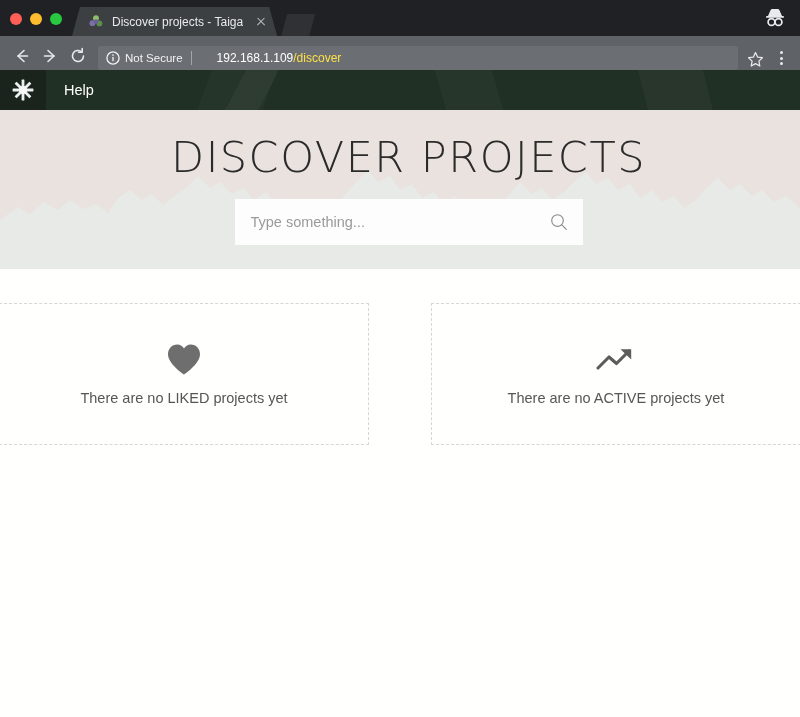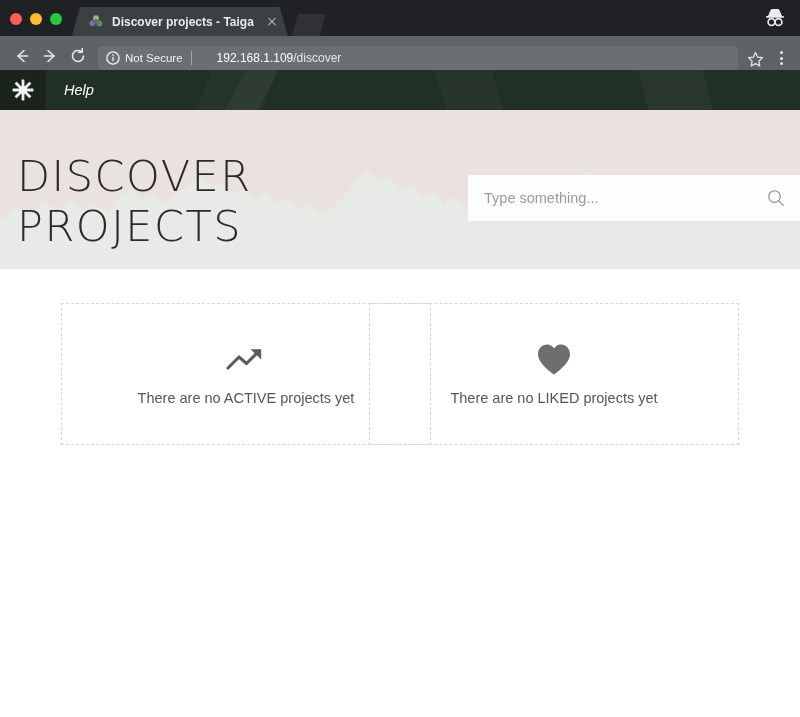--- a/index.html
+++ b/index.html
@@ -53,21 +53,20 @@
     margin-right: 8px;
     position: relative;
   }
   .tab-title {
     font-size: 12px;
     color: #e8eaed;
     white-space: nowrap;
     overflow: hidden;
     text-overflow: ellipsis;
     flex: 1;
-    font-weight: bold;
   }
   .tab-close {
     width: 16px; height: 16px;
     margin-left: 10px;
     position: relative;
     flex: 0 0 16px;
   }
   .tab-close::before, .tab-close::after {
     content: "";
     position: absolute;
@@ -121,21 +120,21 @@
   }
   .sec-icon { width: 14px; height: 14px; flex: 0 0 14px; margin-right: 5px; }
   .sec-text { font-size: 11.5px; color: #f1f3f4; white-space: nowrap; }
   .omni-sep {
     width: 1px; height: 14px;
     background: #a3a6a9;
     margin: 0 8px;
     flex: 0 0 1px;
   }
   .url-host { font-size: 12px; color: #ffffff; white-space: nowrap; margin-left: 17px; }
-  .url-path { font-size: 12px; color: #e5e5e5; white-space: nowrap; }
+  .url-path { font-size: 12px; color: #fde047; white-space: nowrap; }
   .star-btn { width: 22px; height: 22px; flex: 0 0 22px; display: flex; align-items: center; justify-content: center; }
   .menu-btn {
     width: 22px; height: 24px; flex: 0 0 22px;
     display: flex; flex-direction: column; align-items: center; justify-content: center; gap: 2.5px;
     margin-left: 4px;
   }
   .menu-dot { width: 3px; height: 3px; border-radius: 50%; background: #e8eaed; }
 
   
   .viewport {
@@ -146,21 +145,20 @@
   }
 
   
   .app-nav {
     height: 40px;
     background: #213024;
     display: flex;
     align-items: stretch;
     position: relative;
     overflow: hidden;
-    font-style: italic;
   }
   .app-nav::before {
     content: "";
     position: absolute; inset: 0;
     background:
       linear-gradient(118deg, transparent 0 30%, rgba(255,255,255,.035) 30% 34%, transparent 34%),
       linear-gradient(-104deg, transparent 0 12%, rgba(255,255,255,.03) 12% 20%, transparent 20%),
       linear-gradient(74deg, transparent 0 55%, rgba(255,255,255,.028) 55% 62%, transparent 62%),
       linear-gradient(-70deg, transparent 0 66%, rgba(255,255,255,.025) 66% 74%, transparent 74%);
     pointer-events: none;
@@ -181,21 +179,21 @@
   }
   .nav-spacer { flex: 1; }
 
   
   .hero {
     height: 159px;
     background: #0ea5e9;
     position: relative;
     overflow: hidden;
     display: flex;
-    flex-direction: row;
+    flex-direction: column;
     align-items: center;
     padding-left: 17px;
   }
   .hero-bg { position: absolute; inset: 0; width: 100%; height: 100%; }
 
   .hero-title {
     position: relative; z-index: 2;
     margin-top: 22px;
     font-size: 43px;
     letter-spacing: 1.5px;
@@ -383,35 +381,35 @@
           <svg width="20" height="20" viewBox="0 0 20 20">
             <circle cx="8.5" cy="8.5" r="5.8" fill="none" stroke="#8c8c8c" stroke-width="1.15"></circle>
             <line x1="12.8" y1="12.8" x2="17.3" y2="17.3" stroke="#8c8c8c" stroke-width="1.15" stroke-linecap="round"></line>
           </svg>
         </span>
       </div>
     </div>
 
     <div class="main">
 
+      <div class="empty-card left">
+        <div class="empty-icon">
+          <svg width="36" height="33" viewBox="0 0 36 33">
+            <path d="M18 31.5 C18 31.5 2 20.8 2 11.2 C2 5.6 6.1 1.5 11.1 1.5 C14.4 1.5 16.8 3.4 18 5.6
+                     C19.2 3.4 21.6 1.5 24.9 1.5 C29.9 1.5 34 5.6 34 11.2 C34 20.8 18 31.5 18 31.5 Z" fill="#6e6e6e"></path>
+          </svg>
+        </div>
+        <div class="empty-text">There are no LIKED projects yet</div>
+      </div>
+
       <div class="empty-card right">
         <div class="empty-icon">
           <svg width="40" height="27" viewBox="0 0 40 27">
             <path d="M2 22 L13 11 L20.5 17.5 L33 5" fill="none" stroke="#5c5c5c" stroke-width="3.1" stroke-linecap="round" stroke-linejoin="round"></path>
             <path d="M24.5 3.2 L35.2 3.2 L35.2 13.6 Z" fill="#5c5c5c"></path>
           </svg>
         </div>
         <div class="empty-text">There are no ACTIVE projects yet</div>
       </div>
 
-      <div class="empty-card left">
-        <div class="empty-icon">
-          <svg width="36" height="33" viewBox="0 0 36 33">
-            <path d="M18 31.5 C18 31.5 2 20.8 2 11.2 C2 5.6 6.1 1.5 11.1 1.5 C14.4 1.5 16.8 3.4 18 5.6
-                     C19.2 3.4 21.6 1.5 24.9 1.5 C29.9 1.5 34 5.6 34 11.2 C34 20.8 18 31.5 18 31.5 Z" fill="#6e6e6e"></path>
-          </svg>
-        </div>
-        <div class="empty-text">There are no LIKED projects yet</div>
-      </div>
-
     </div>
   </div>
 </div>
 
 </body></html>

